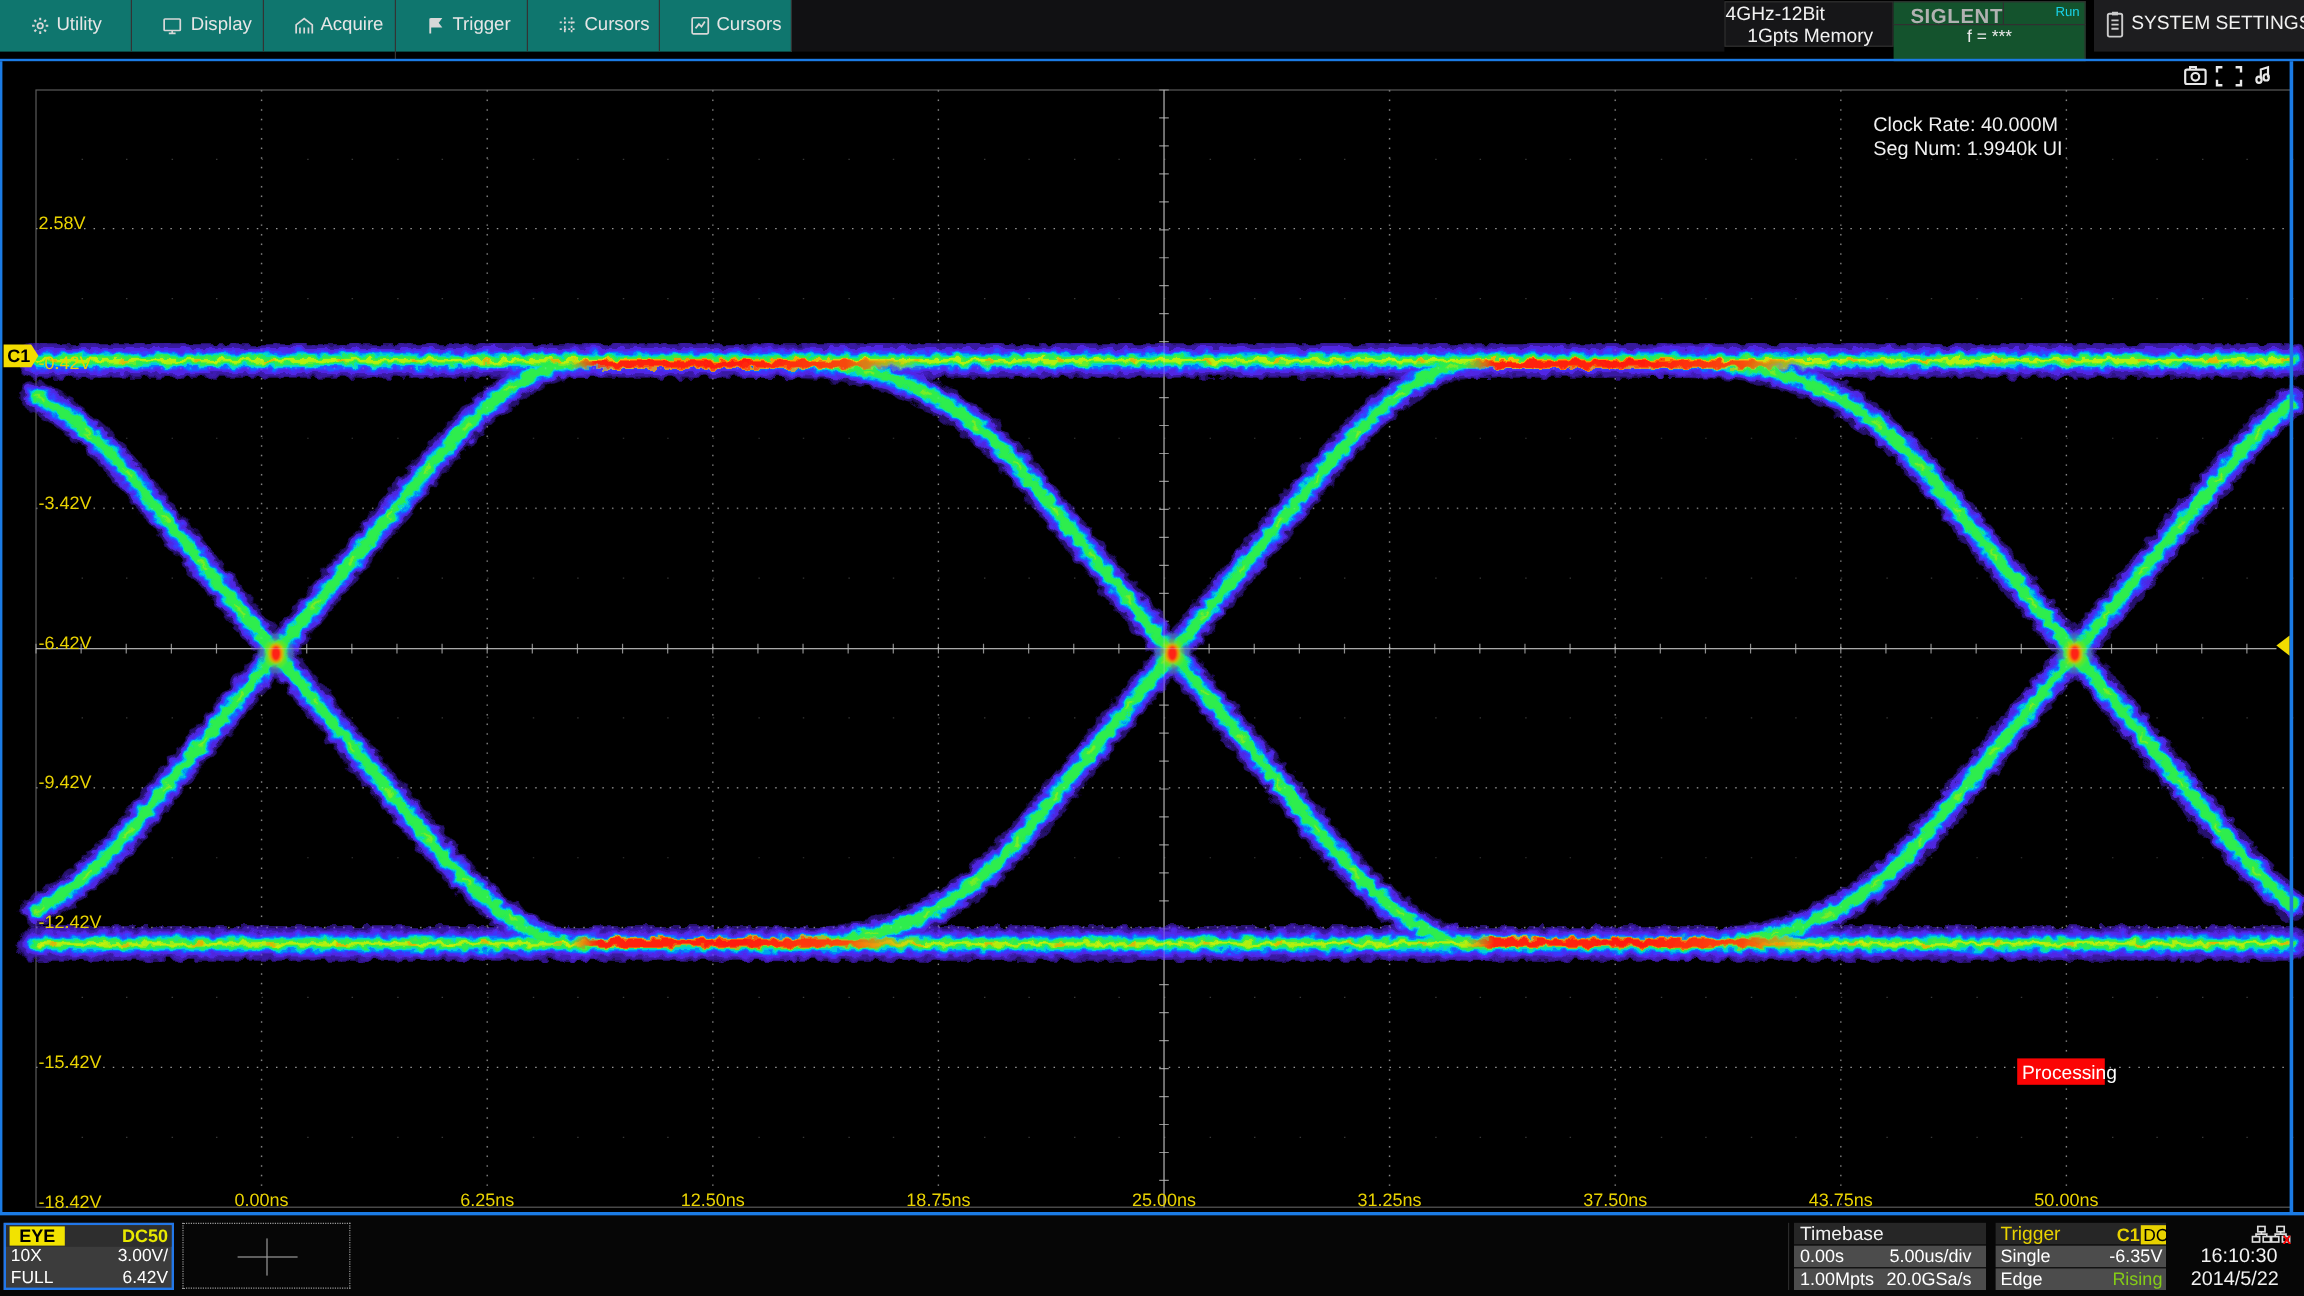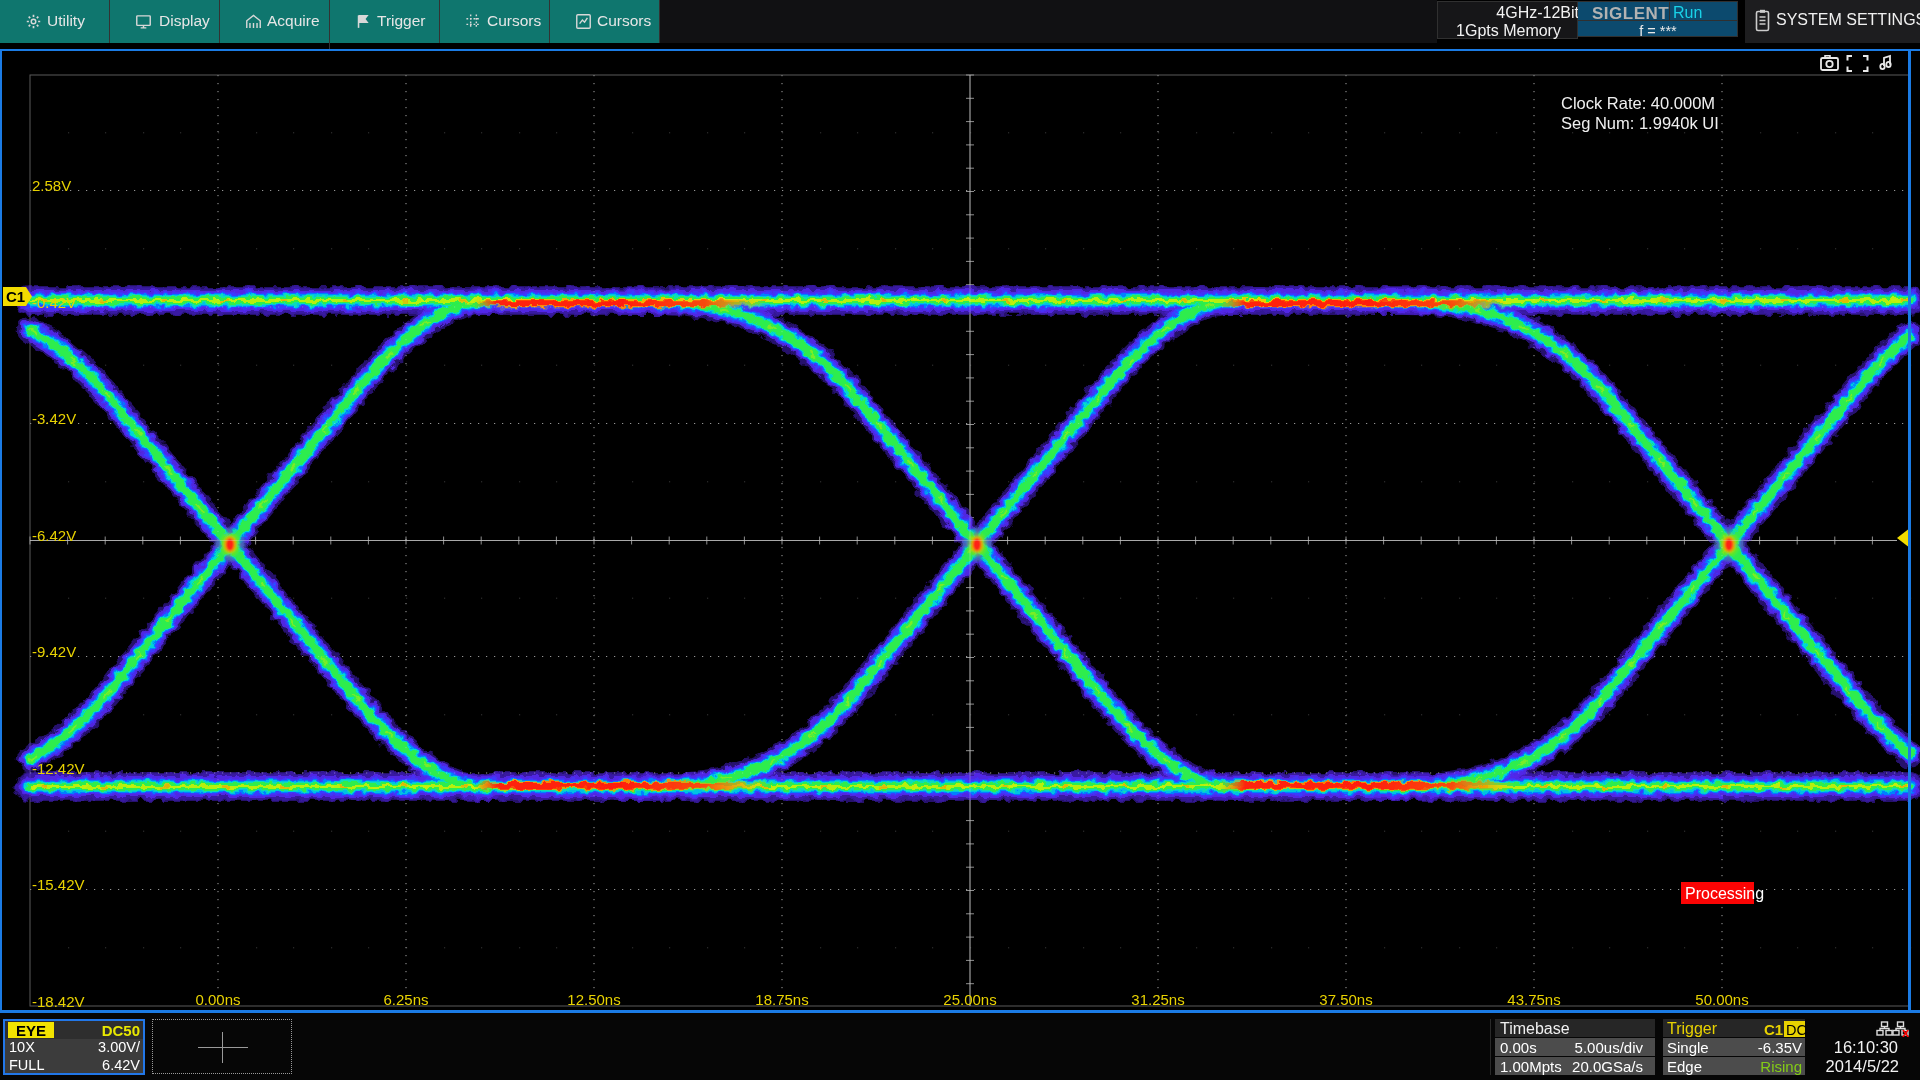--- a/index.html
+++ b/index.html
@@ -242,27 +242,27 @@
       <div style="position:absolute;left:550px;top:0;width:110px;height:43px;border-right:1px solid #333">
         <span style="position:absolute;left:25px;top:13px"><svg width="17" height="17" viewBox="0 0 24 24" fill="none" stroke="#d8d8d8" stroke-width="2">
             <rect x="2.5" y="2.5" width="19" height="19" rx="1.5"></rect>
             <path d="M6.5 15l4-5 3 3 4-6"></path>
           </svg></span>
         <span style="position:absolute;left:47px;top:12px;font-size:15.5px;color:#e6e6e6;white-space:nowrap">Cursors</span>
       </div>
     </div>
 <div style="position:absolute;left:660px;top:0;width:777px;height:43px;background:#111113"></div>
 <div style="position:absolute;left:1437px;top:1px;width:141px;height:38px;background:#161618;border:1px solid #303030">
-  <div style="position:absolute;left:0;top:2px;width:141px;text-align:right;font-size:16px;color:#f2f2f2">4GHz-12Bit</div>
+  <div style="position:absolute;left:0;top:2px;width:141px;text-align:left;font-size:16px;color:#f2f2f2">4GHz-12Bit</div>
   <div style="position:absolute;left:0;top:20px;width:141px;text-align:center;font-size:16px;color:#f2f2f2">1Gpts Memory</div>
 </div>
-<div style="position:absolute;left:1578px;top:1px;width:160px;height:36px;background:#0c4a6e;border:1px solid #303030;border-left:none">
+<div style="position:absolute;left:1578px;top:1px;width:160px;height:50px;background:#14532d;border:1px solid #303030;border-left:none">
   <div style="position:absolute;left:14px;top:2px;font-size:17px;font-weight:bold;color:#b2b2b2;letter-spacing:0.5px">SIGLENT</div>
   <div style="position:absolute;left:91px;top:0;width:1px;height:18px;background:#303030"></div>
-  <div style="position:absolute;left:95px;top:2px;width:60px;text-align:left;font-size:16px;color:#19d2e8">Run</div>
+  <div style="position:absolute;left:95px;top:2px;width:60px;text-align:right;font-size:11px;color:#19d2e8">Run</div>
   <div style="position:absolute;left:0;top:18px;width:160px;height:1px;background:#303030"></div>
   <div style="position:absolute;left:0;top:21px;width:160px;text-align:center;font-size:14.5px;color:#e8e8e8">f = ***</div>
 </div>
 <div style="position:absolute;left:1745px;top:0;width:175px;height:43px;background:#1d1d1f">
   <svg style="position:absolute;left:10px;top:9px" width="15" height="23" viewBox="0 0 15 23" fill="none" stroke="#cccccc" stroke-width="1.6">
         <rect x="1.5" y="2.5" width="12" height="19" rx="1.5"></rect>
         <rect x="5" y="0.8" width="5" height="3" fill="#cccccc" stroke="none"></rect>
         <path d="M4.5 8h6M4.5 11.5h6M4.5 15h6"></path>
       </svg>
   <span style="position:absolute;left:31px;top:11px;font-size:16px;color:#f0f0f0;white-space:nowrap">SYSTEM SETTINGS</span>

